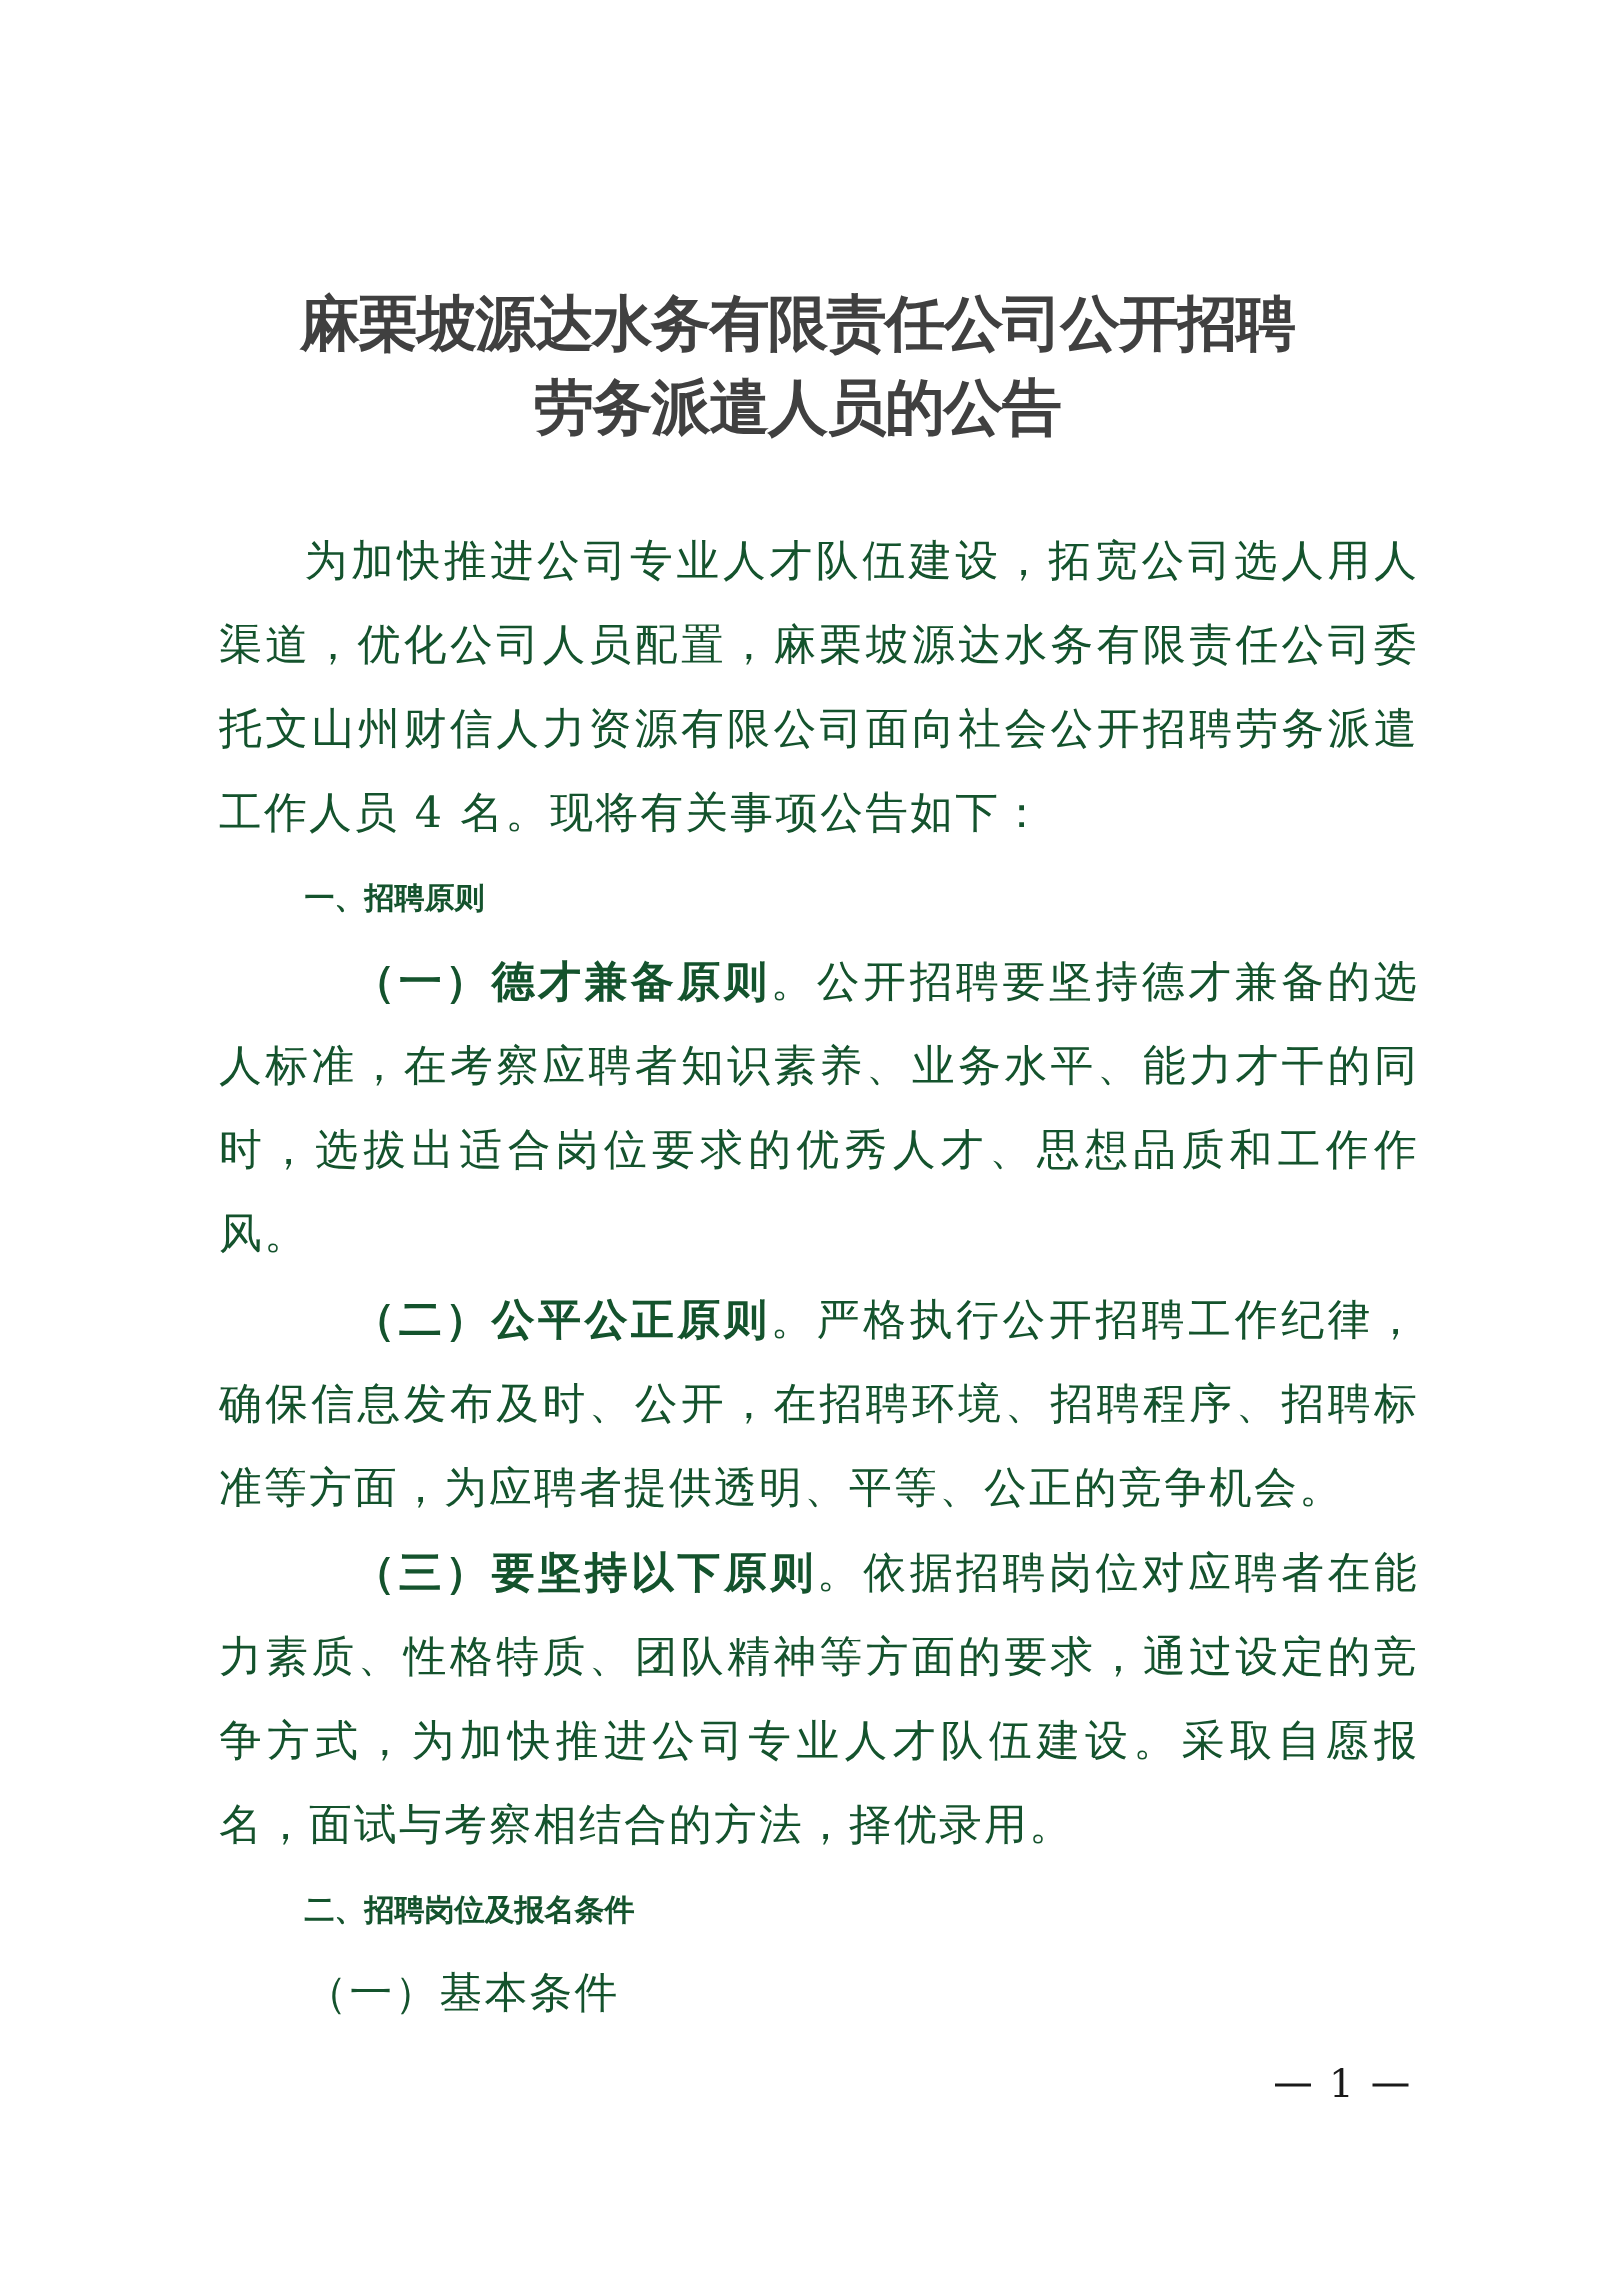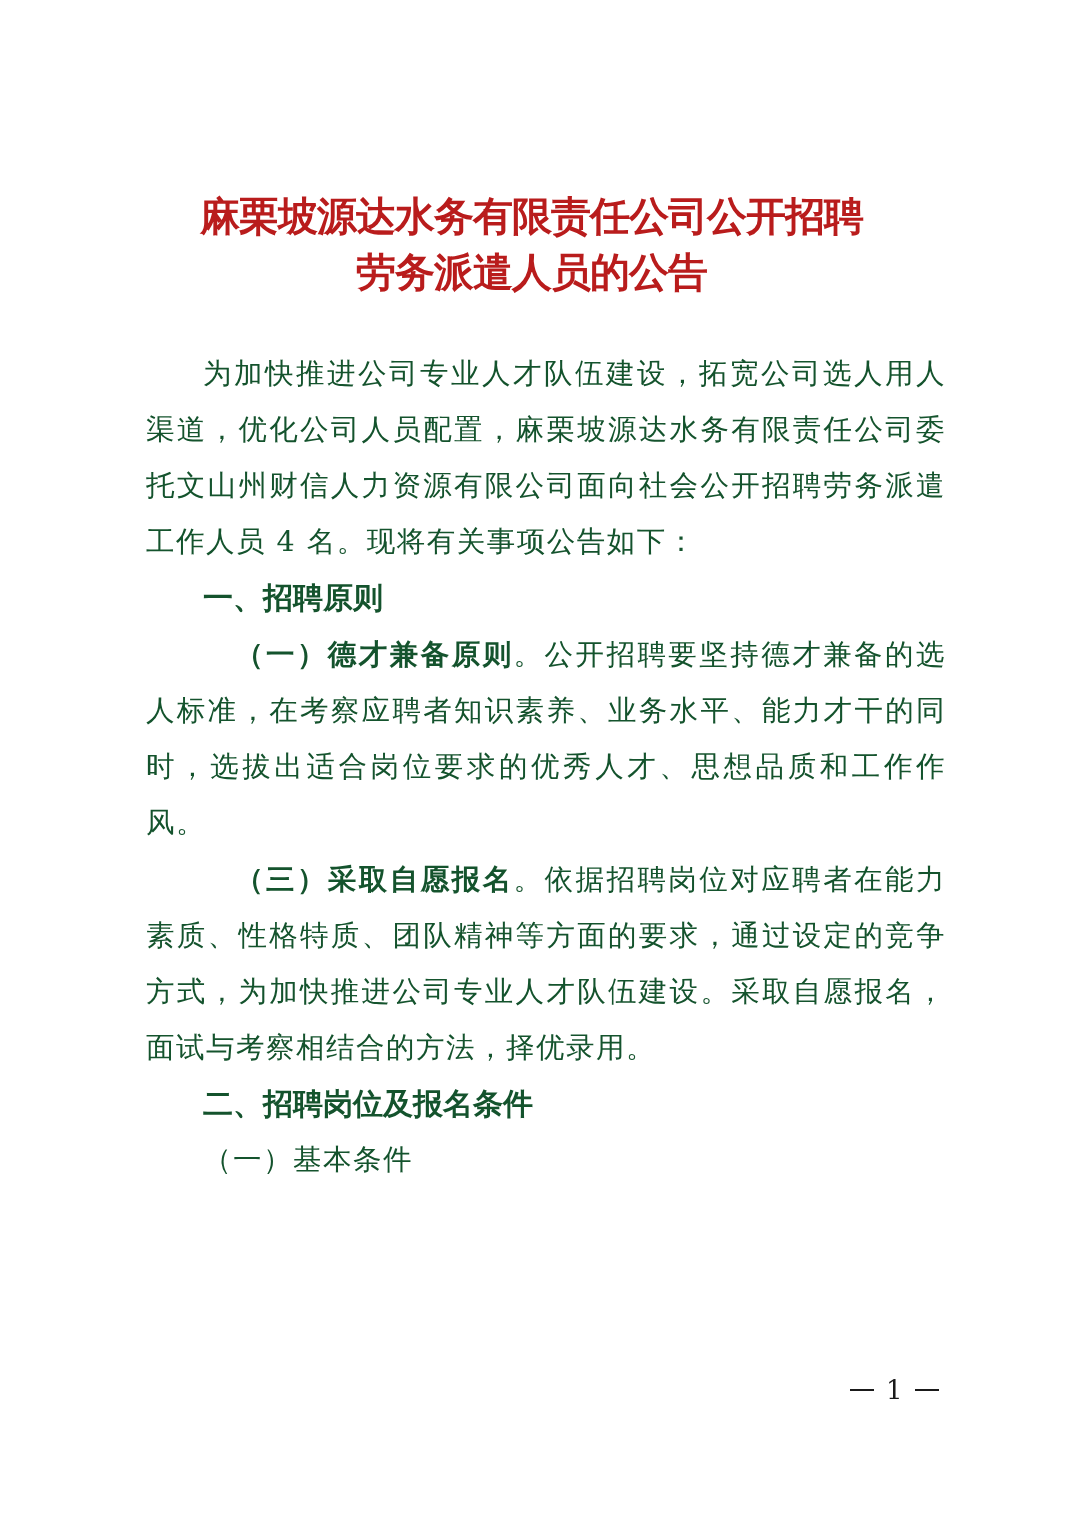--- a/index.html
+++ b/index.html
@@ -24,21 +24,21 @@
     .title {
       position: absolute;
       left: 0;
       width: 1063px;
       text-align: center;
       font-family: "DejaVu Serif", "Liberation Serif", serif;
       font-weight: bold;
       font-size: 40px;
       line-height: 48px;
       letter-spacing: -1px;
-      color: #b91c1c;
+      color: #404040;
     }
     .title.l1 { top: 192px; }
     .title.l2 { top: 248px; }
 
     .body-text {
       position: absolute;
       left: 146px;
       width: 800px;
       font-family: "DejaVu Serif", "Liberation Serif", serif;
       font-size: 28.5px;
@@ -50,21 +50,21 @@
       margin: 0;
       text-align: justify;
       text-align-last: left;
       text-indent: 57px;
     }
     .heading {
       margin: 0;
       text-indent: 57px;
       font-family: "DejaVu Sans", "Liberation Sans", sans-serif;
       font-weight: bold;
-      font-size: 30px;
+      font-size: 20px;
       letter-spacing: 0px;
     }
     .sub-bold {
       font-weight: bold;
       margin-left: 32px;
     }
     .plain-sub {
       margin: 0;
       text-indent: 57px;
     }
@@ -97,22 +97,23 @@
   <div class="title l2">劳务派遣人员的公告</div>
 
   <div class="body-text" style="top:346px;">
     <p class="para">为加快推进公司专业人才队伍建设，拓宽公司选人用人渠道，优化公司人员配置，麻栗坡源达水务有限责任公司委托文山州财信人力资源有限公司面向社会公开招聘劳务派遣工作人员 4 名。现将有关事项公告如下：</p>
 
     <p class="heading">一、招聘原则</p>
 
 
     <p class="para"><span class="sub-bold">（一）德才兼备原则</span><span>。公开招聘要坚持德才兼备的选人标准，在考察应聘者知识素养、业务水平、能力才干的同时，选拔出适合岗位要求的优秀人才、思想品质和工作作风。</span></p>
 
+    <p class="para"><span class="sub-bold">（二）公平公正原则</span><span>。严格执行公开招聘工作纪律，确保信息发布及时、公开，在招聘环境、招聘程序、招聘标准等方面，为应聘者提供透明、平等、公正的竞争机会。</span></p>
 
-    <p class="para"><span class="sub-bold">（三）采取自愿报名</span><span>。依据招聘岗位对应聘者在能力素质、性格特质、团队精神等方面的要求，通过设定的竞争方式，为加快推进公司专业人才队伍建设。采取自愿报名，面试与考察相结合的方法，择优录用。</span></p>
+    <p class="para"><span class="sub-bold">（三）要坚持以下原则</span><span>。依据招聘岗位对应聘者在能力素质、性格特质、团队精神等方面的要求，通过设定的竞争方式，为加快推进公司专业人才队伍建设。采取自愿报名，面试与考察相结合的方法，择优录用。</span></p>
 
     <p class="heading">二、招聘岗位及报名条件</p>
 
     <p class="plain-sub">（一）基本条件</p>
   </div>
 
   <div class="footer">
     <span class="dash"></span>
     <span>1</span>
     <span class="dash"></span>

